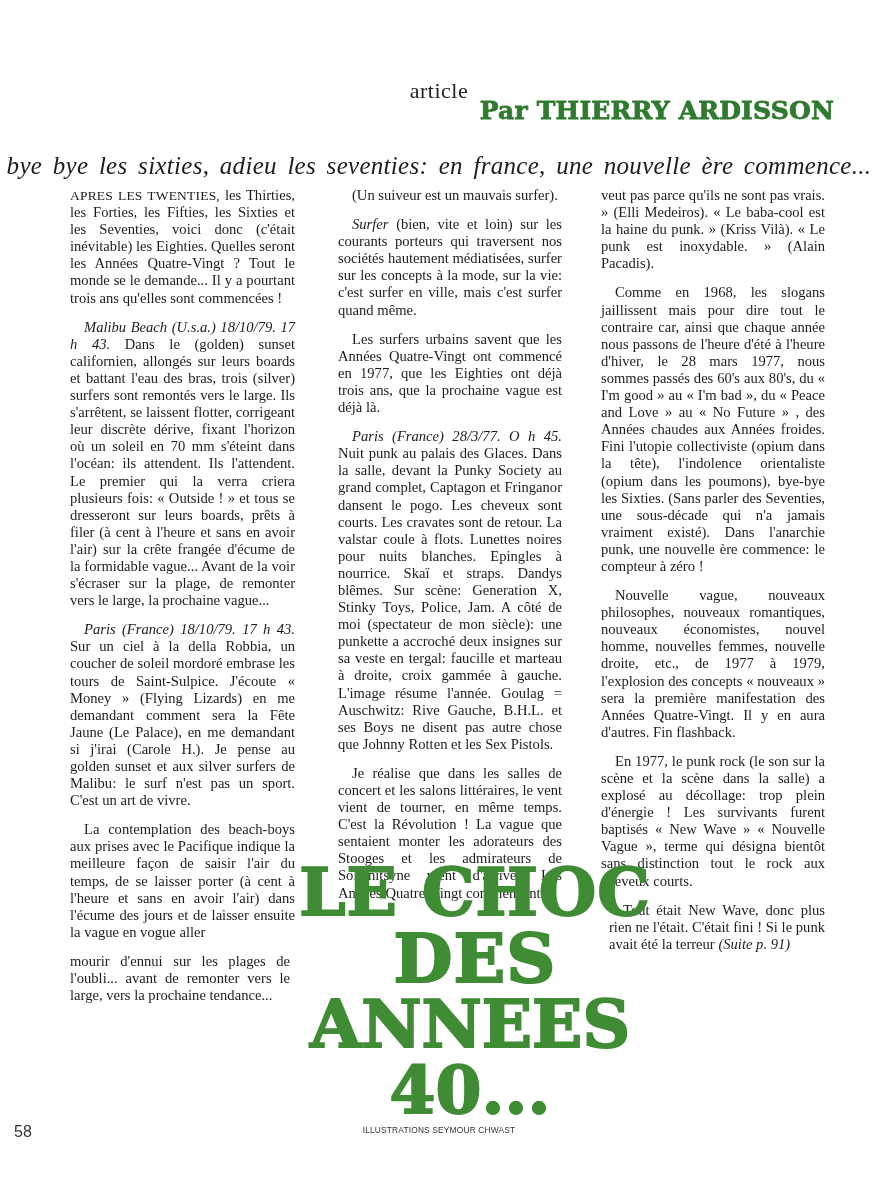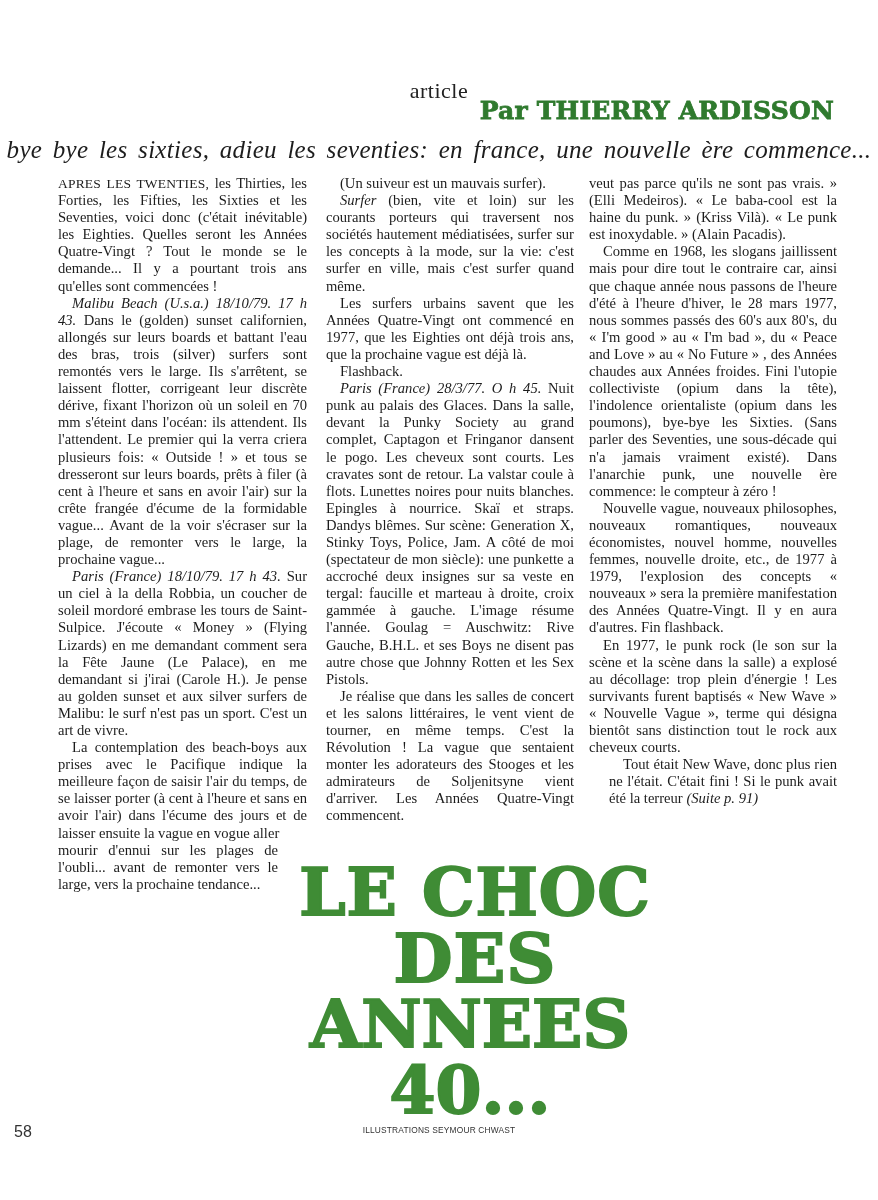--- a/index.html
+++ b/index.html
@@ -1,21 +1,21 @@
 <!DOCTYPE html>
 <html><head>
 <meta charset="utf-8">
 <style>
   html, body { margin: 0; padding: 0; background: #ffffff; }
   body { width: 878px; height: 1200px; position: relative; overflow: hidden; font-family: "Liberation Serif", "DejaVu Serif", serif; color: #1c1c1c; }
   .kicker { position: absolute; top: 78px; left: 0; width: 878px; text-align: center; font-size: 22px; color: #222; letter-spacing: 0.5px; }
   .byline { position: absolute; top: 96px; left: 0; width: 818px; text-align: right; font-family: "DejaVu Serif", serif; font-weight: 900; font-size: 25px; color: #2f7a2e; letter-spacing: 0.2px; margin-left: 16px; -webkit-text-stroke: 0.8px #2f7a2e; }
-  .deck { position: absolute; top: 136px; left: 0; width: 878px; text-align: center; font-style: italic; font-size: 25px; color: #1d1d1d; word-spacing: 4px; letter-spacing: 0.3px; }
+  .deck { position: absolute; top: 152px; left: 0; width: 878px; text-align: center; font-style: italic; font-size: 25px; color: #1d1d1d; word-spacing: 4px; letter-spacing: 0.3px; }
   .col { position: absolute; top: 175px; font-size: 14.6px; line-height: 17.1px; text-align: justify; hyphens: manual; }
-  .col p { margin: 0; text-indent: 14px; }
+  .col p { margin: 12px; text-indent: 14px; }
   .col p.noindent { text-indent: 0; }
   .c1 { left: 58px; width: 249px; }
   .c2 { left: 326px; width: 248px; }
   .c3 { left: 589px; width: 248px; }
   .smallcaps { font-variant: small-caps; font-size: 13.5px; letter-spacing: 0.2px; }
   .it { font-style: italic; }
   .c1 .tail { width: 220px; text-align: justify; }
   .c3 .tail { margin-left: 20px; text-align: justify; }
   .headline { position: absolute; left: 240px; top: 859px; width: 470px; text-align: center; font-family: "DejaVu Serif", serif; font-weight: 900; color: #3f8c35; -webkit-text-stroke: 2px #3f8c35; line-height: 66px; }
   .headline .l1 { font-size: 66px; letter-spacing: 1px; display: block; }
@@ -36,21 +36,20 @@
   <p><span class="it">Malibu Beach (U.s.a.) 18/10/79. 17 h 43.</span><span> Dans le (golden) sunset californien, allongés sur leurs boards et battant l'eau des bras, trois (silver) surfers sont remontés vers le large. Ils s'arrêtent, se laissent flotter, corrigeant leur discrète dérive, fixant l'horizon où un soleil en 70 mm s'éteint dans l'océan: ils attendent. Ils l'attendent. Le premier qui la verra criera plusieurs fois: « Outside ! » et tous se dresseront sur leurs boards, prêts à filer (à cent à l'heure et sans en avoir l'air) sur la crête frangée d'écume de la formidable vague... Avant de la voir s'écraser sur la plage, de remonter vers le large, la prochaine vague...</span></p>
   <p><span class="it">Paris (France) 18/10/79. 17 h 43.</span><span> Sur un ciel à la della Robbia, un coucher de soleil mordoré embrase les tours de Saint-Sulpice. J'écoute « Money » (Flying Lizards) en me demandant comment sera la Fête Jaune (Le Palace), en me demandant si j'irai (Carole H.). Je pense au golden sunset et aux silver surfers de Malibu: le surf n'est pas un sport. C'est un art de vivre.</span></p>
   <p>La contemplation des beach-boys aux prises avec le Pacifique indique la meilleure façon de saisir l'air du temps, de se laisser porter (à cent à l'heure et sans en avoir l'air) dans l'écume des jours et de laisser ensuite la vague en vogue aller</p>
   <p class="noindent tail">mourir d'ennui sur les plages de l'oubli... avant de remonter vers le large, vers la prochaine tendance...</p>
 </div>
 
 <div class="col c2">
   <p>(Un suiveur est un mauvais surfer).</p>
   <p><span class="it">Surfer</span><span> (bien, vite et loin) sur les courants porteurs qui traversent nos sociétés hautement médiatisées, surfer sur les concepts à la mode, sur la vie: c'est surfer en ville, mais c'est surfer quand même.</span></p>
   <p>Les surfers urbains savent que les Années Quatre-Vingt ont commencé en 1977, que les Eighties ont déjà trois ans, que la prochaine vague est déjà là.</p>
-  <p>Flashback.</p>
   <p><span class="it">Paris (France) 28/3/77. O h 45.</span><span> Nuit punk au palais des Glaces. Dans la salle, devant la Punky Society au grand complet, Captagon et Fringanor dansent le pogo. Les cheveux sont courts. Les cravates sont de retour. La valstar coule à flots. Lunettes noires pour nuits blanches. Epingles à nourrice. Skaï et straps. Dandys blêmes. Sur scène: Generation X, Stinky Toys, Police, Jam. A côté de moi (spectateur de mon siècle): une punkette a accroché deux insignes sur sa veste en tergal: faucille et marteau à droite, croix gammée à gauche. L'image résume l'année. Goulag = Auschwitz: Rive Gauche, B.H.L. et ses Boys ne disent pas autre chose que Johnny Rotten et les Sex Pistols.</span></p>
   <p>Je réalise que dans les salles de concert et les salons littéraires, le vent vient de tourner, en même temps. C'est la Révolution ! La vague que sentaient monter les adorateurs des Stooges et les admirateurs de Soljenitsyne vient d'arriver. Les Années Quatre-Vingt commencent.</p>
 </div>
 
 <div class="col c3">
   <p class="noindent">veut pas parce qu'ils ne sont pas vrais. » (Elli Medeiros). « Le baba-cool est la haine du punk. » (Kriss Vilà). « Le punk est inoxydable. » (Alain Pacadis).</p>
   <p>Comme en 1968, les slogans jaillissent mais pour dire tout le contraire car, ainsi que chaque année nous passons de l'heure d'été à l'heure d'hiver, le 28 mars 1977, nous sommes passés des 60's aux 80's, du « I'm good » au « I'm bad », du « Peace and Love » au « No Future » , des Années chaudes aux Années froides. Fini l'utopie collectiviste (opium dans la tête), l'indolence orientaliste (opium dans les poumons), bye-bye les Sixties. (Sans parler des Seventies, une sous-décade qui n'a jamais vraiment existé). Dans l'anarchie punk, une nouvelle ère commence: le compteur à zéro !</p>
   <p>Nouvelle vague, nouveaux philosophes, nouveaux romantiques, nouveaux économistes, nouvel homme, nouvelles femmes, nouvelle droite, etc., de 1977 à 1979, l'explosion des concepts « nouveaux » sera la première manifestation des Années Quatre-Vingt. Il y en aura d'autres. Fin flashback.</p>
   <p>En 1977, le punk rock (le son sur la scène et la scène dans la salle) a explosé au décollage: trop plein d'énergie ! Les survivants furent baptisés « New Wave » « Nouvelle Vague », terme qui désigna bientôt sans distinction tout le rock aux cheveux courts.</p>
   <p class="tail"><span>Tout était New Wave, donc plus rien ne l'était. C'était fini ! Si le punk avait été la terreur </span><span class="it">(Suite p. 91)</span></p>

